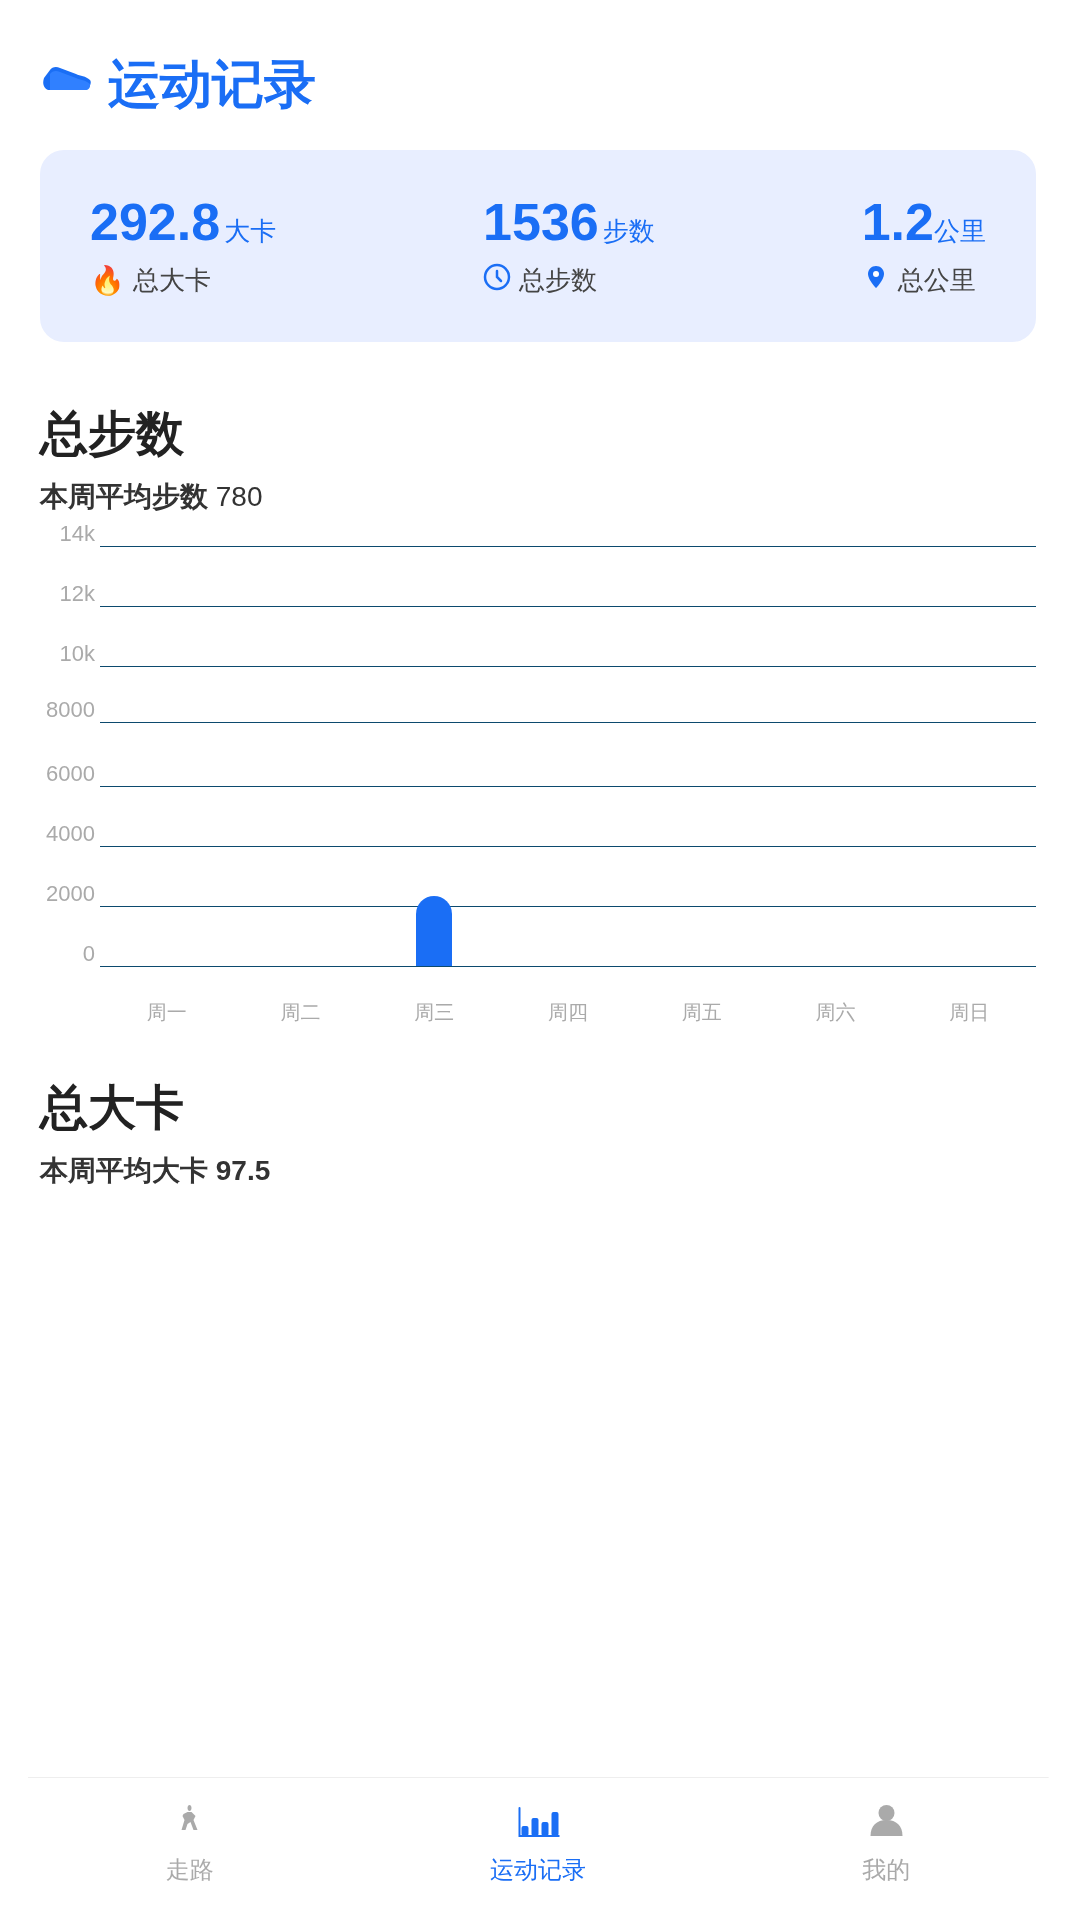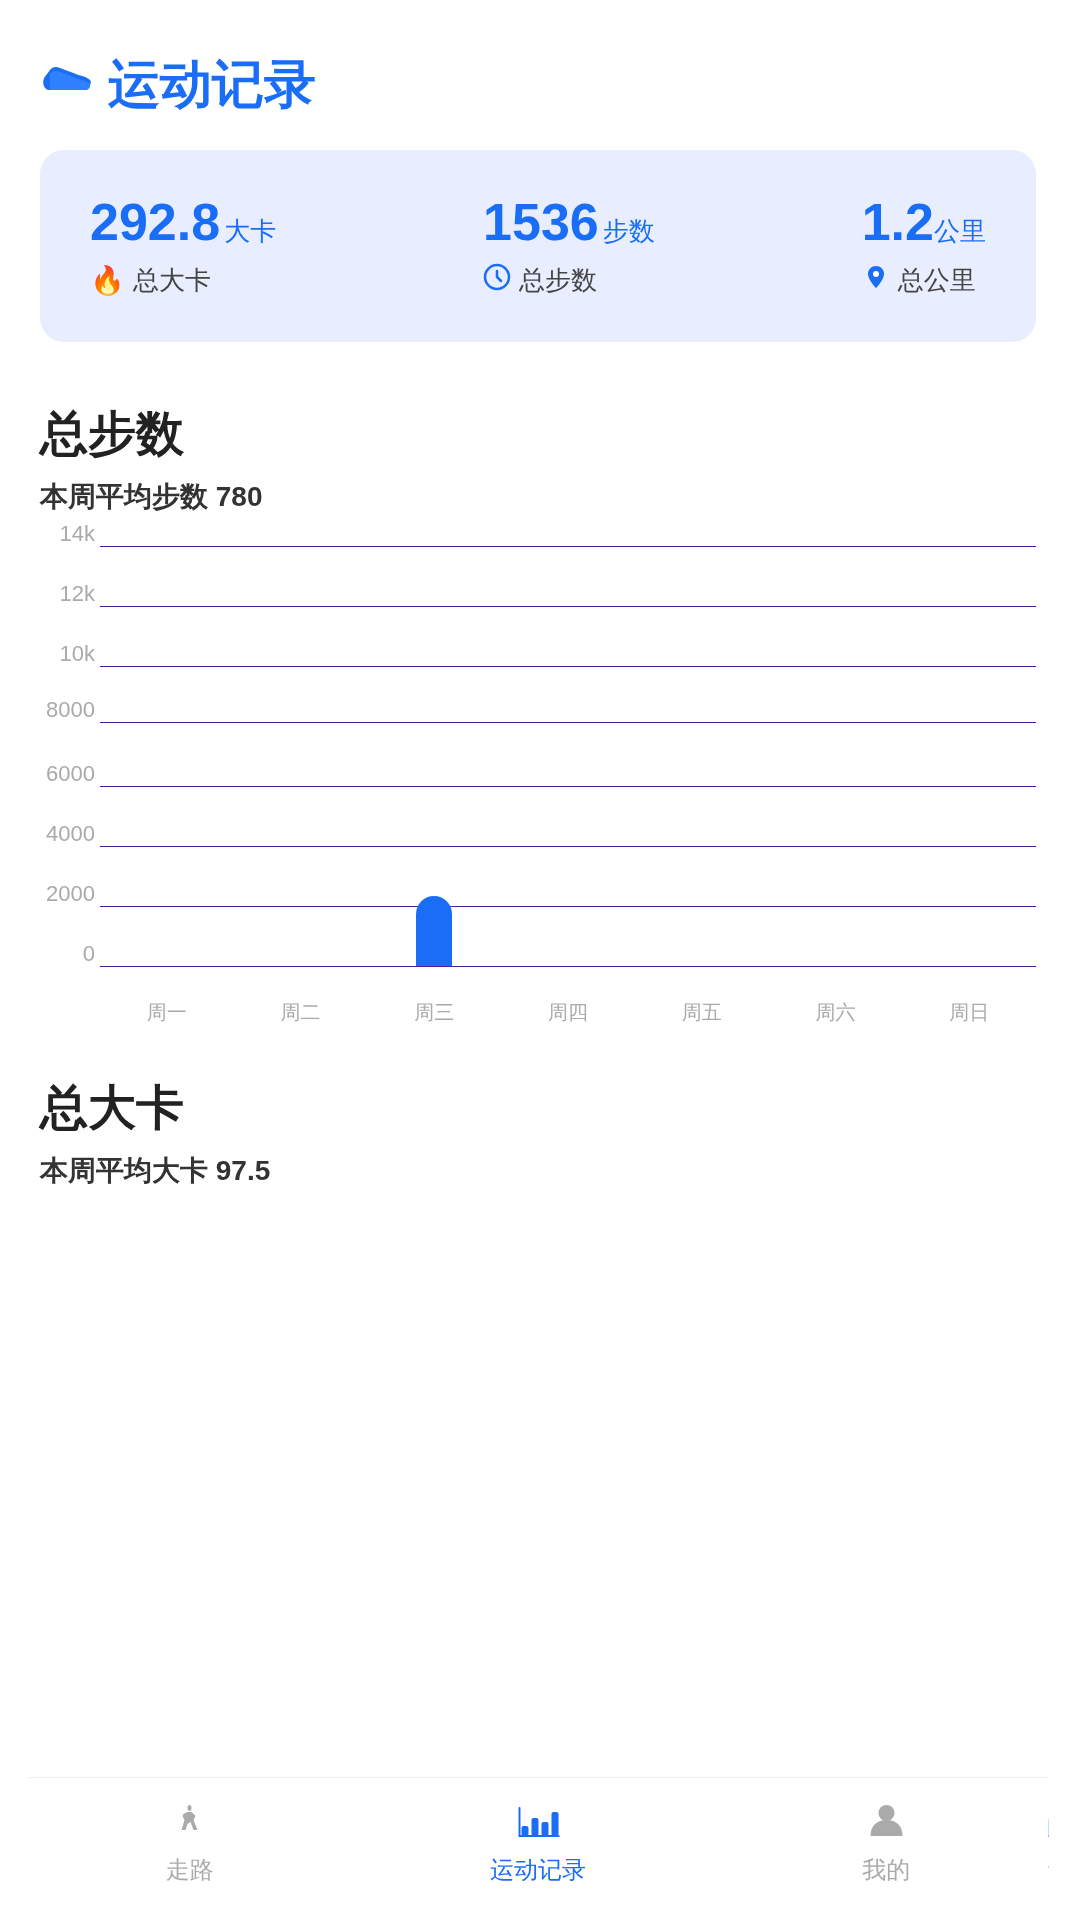--- a/index.html
+++ b/index.html
@@ -92,21 +92,21 @@
     }
     .chart-grid-lines {
       position: absolute;
       top: 0; left: 60px; right: 0;
       height: 420px;
     }
     .grid-line {
       position: absolute;
       left: 0; right: 0;
       height: 1px;
-      background: #4c1d95;
+      background: #0c4a6e;
       display: flex;
       align-items: center;
     }
     .grid-label {
       position: absolute;
       left: -60px;
       font-size: 22px;
       color: #aaa;
       transform: translateY(-50%);
       width: 55px;
@@ -239,21 +239,21 @@
         </span>
         <span>总公里</span>
       </div>
     </div>
   </div>
 
   <div class="section">
     <h2 class="section-title">总步数</h2>
     <p class="section-subtitle">
       <span>本周平均步数</span>
-      <span style="font-weight:700;">780</span>
+      <span style="font-weight:400;">780</span>
     </p>
 
     <div class="chart-container">
       <div class="chart-grid-lines" id="steps-grid">
           <div class="grid-line" style="top: 0px;">
             <span class="grid-label">14k</span>
           </div>
           <div class="grid-line" style="top: 60px;">
             <span class="grid-label">12k</span>
           </div>

